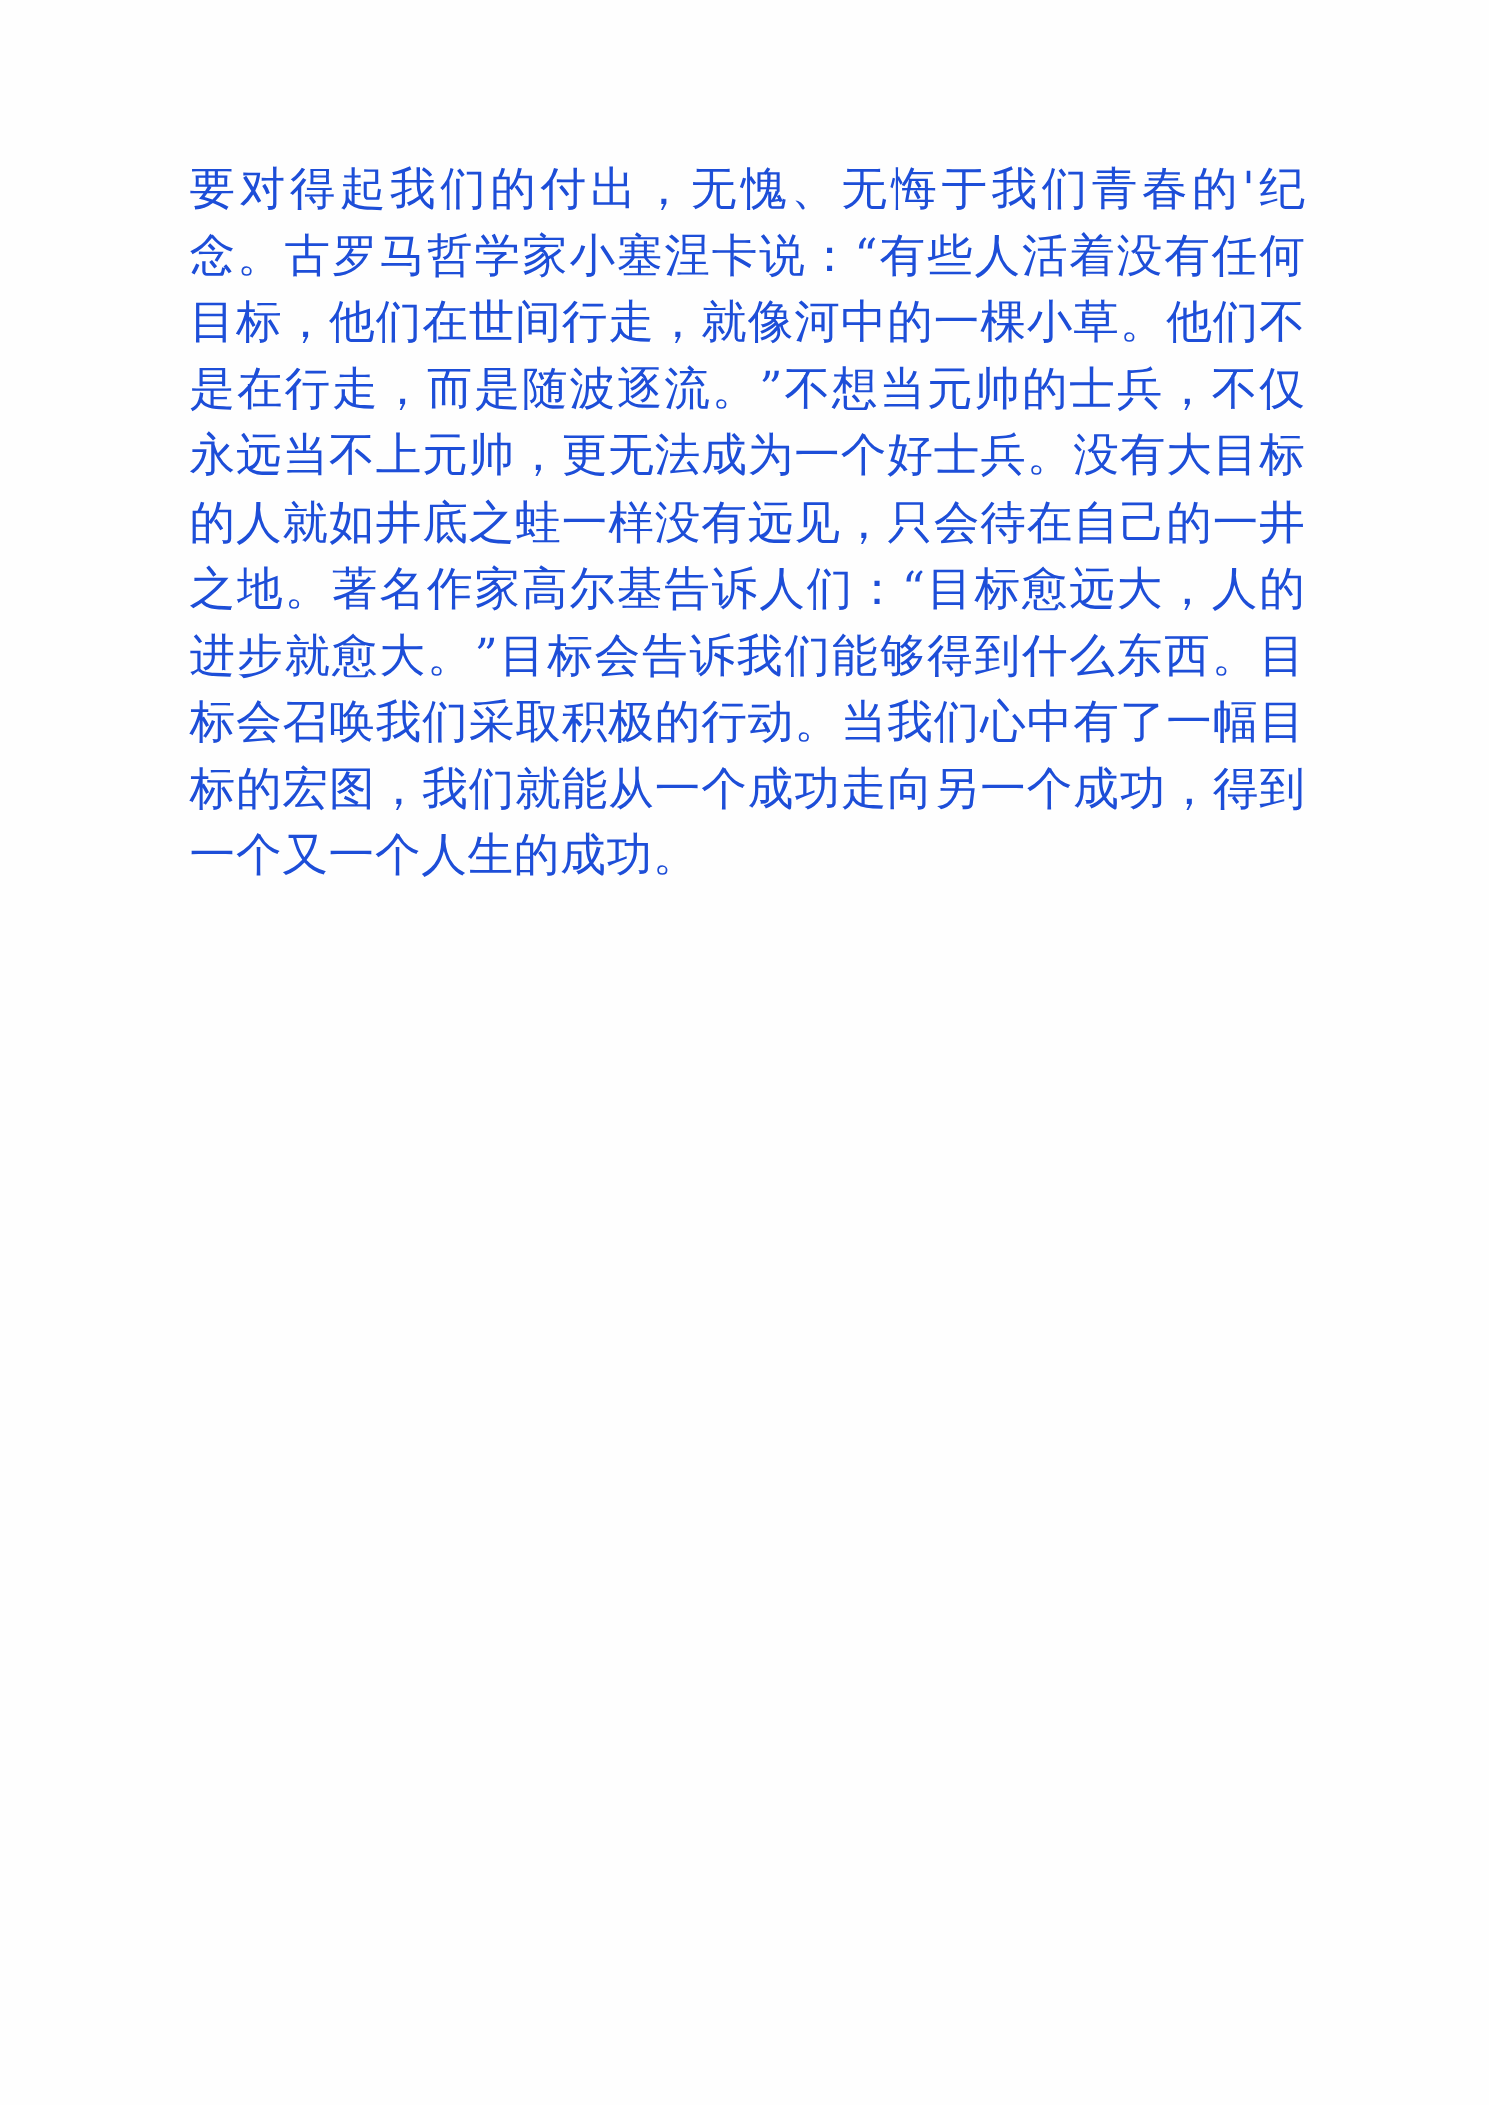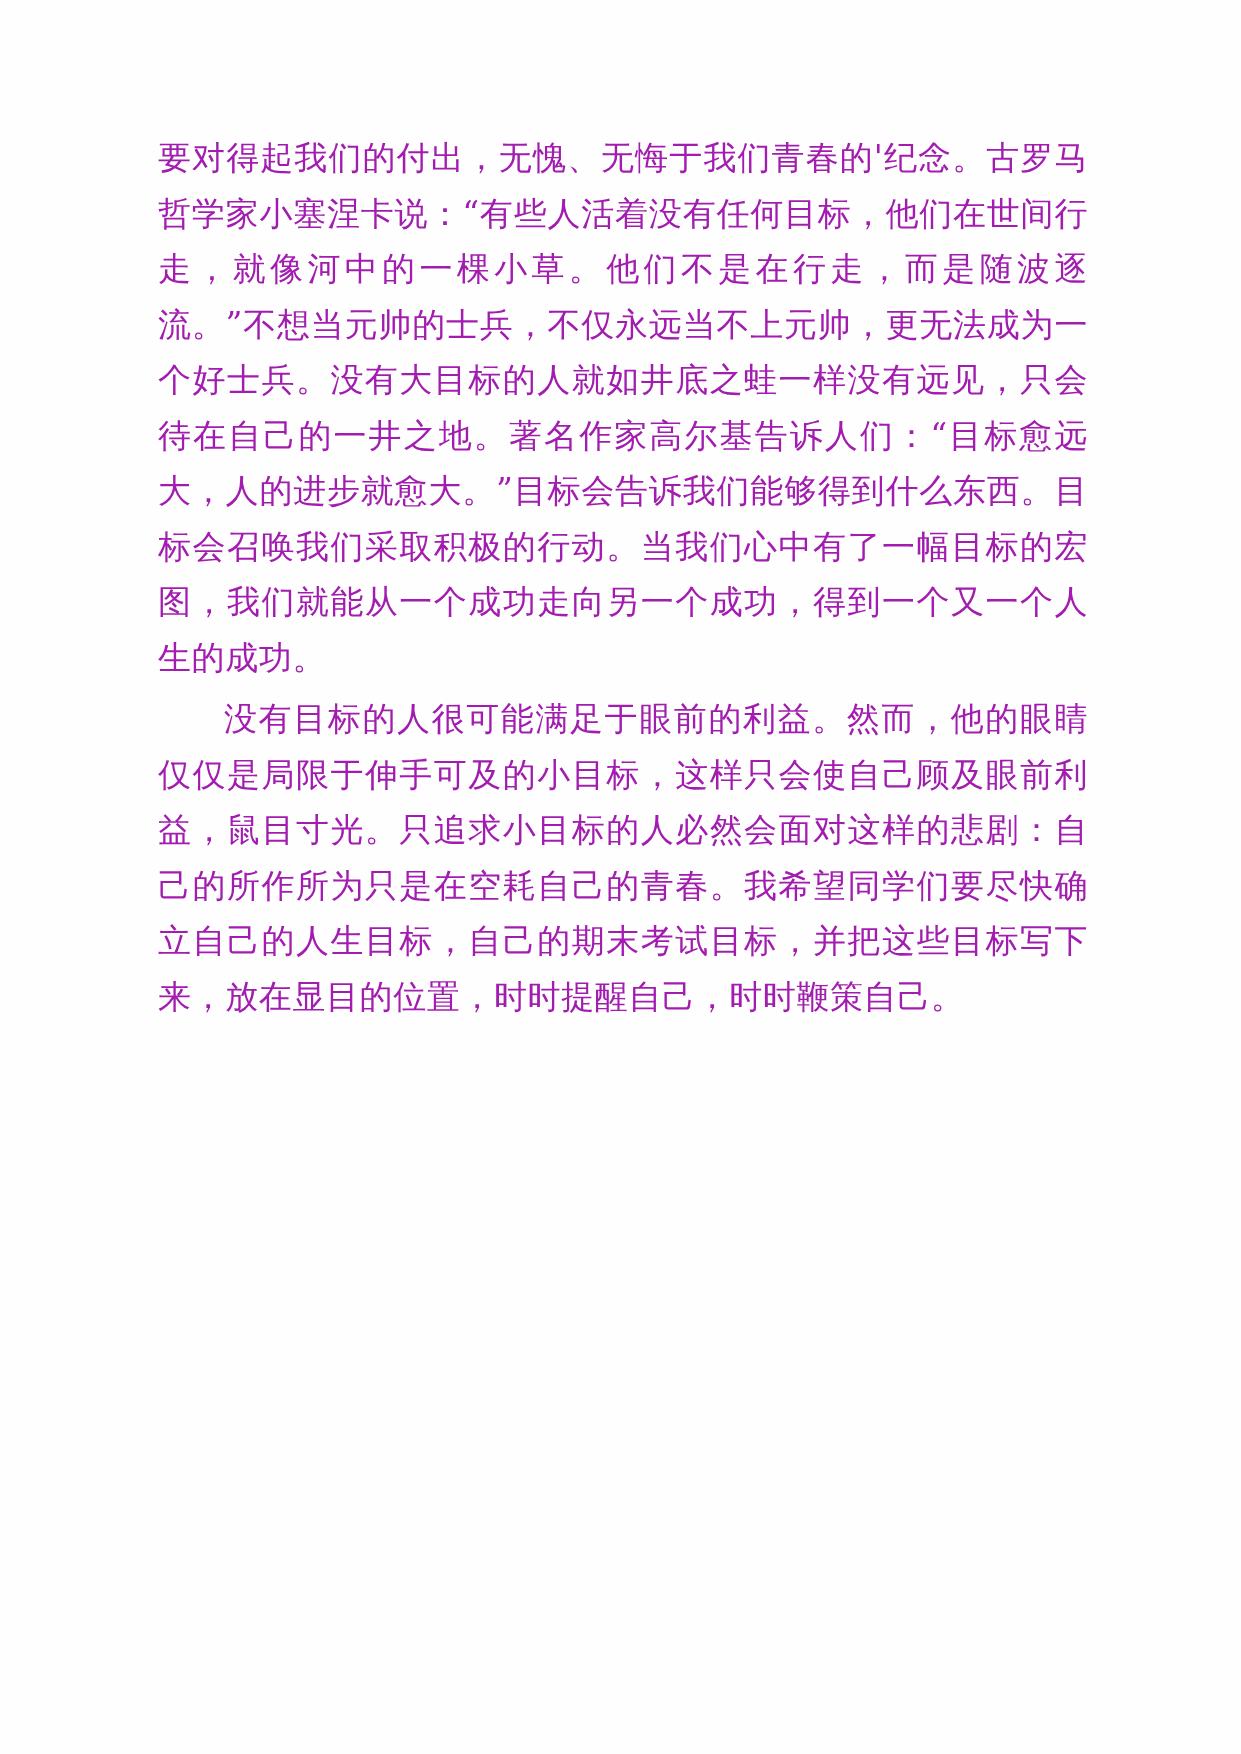--- a/index.html
+++ b/index.html
@@ -22,36 +22,35 @@
     overflow: hidden;
   }
   .content {
     position: absolute;
     left: 158px;
     top: 130px;
     width: 930px;
   }
   .para {
     margin: 0 0 6px 0;
-    font-size: 33px;
+    font-size: 38px;
     line-height: 55.5px;
     text-align: justify;
     text-justify: inter-ideograph;
     letter-spacing: 0.6px;
-    color: #a21caf;
+    color: #1d4ed8;
     font-family: "DejaVu Serif", "Liberation Serif", serif;
   }
   .para.indent {
     text-indent: 2em;
   }
   .para:last-child {
     margin-bottom: 0;
   }
 </style>
 </head>
 <body>
 
 <div class="page">
   <div class="content">
     <p class="para">要对得起我们的付出，无愧、无悔于我们青春的'纪念。古罗马哲学家小塞涅卡说：“有些人活着没有任何目标，他们在世间行走，就像河中的一棵小草。他们不是在行走，而是随波逐流。”不想当元帅的士兵，不仅永远当不上元帅，更无法成为一个好士兵。没有大目标的人就如井底之蛙一样没有远见，只会待在自己的一井之地。著名作家高尔基告诉人们：“目标愈远大，人的进步就愈大。”目标会告诉我们能够得到什么东西。目标会召唤我们采取积极的行动。当我们心中有了一幅目标的宏图，我们就能从一个成功走向另一个成功，得到一个又一个人生的成功。</p>
-    <p class="para indent">没有目标的人很可能满足于眼前的利益。然而，他的眼睛仅仅是局限于伸手可及的小目标，这样只会使自己顾及眼前利益，鼠目寸光。只追求小目标的人必然会面对这样的悲剧：自己的所作所为只是在空耗自己的青春。我希望同学们要尽快确立自己的人生目标，自己的期末考试目标，并把这些目标写下来，放在显目的位置，时时提醒自己，时时鞭策自己。</p>
   </div>
 </div>
 
 </body></html>

